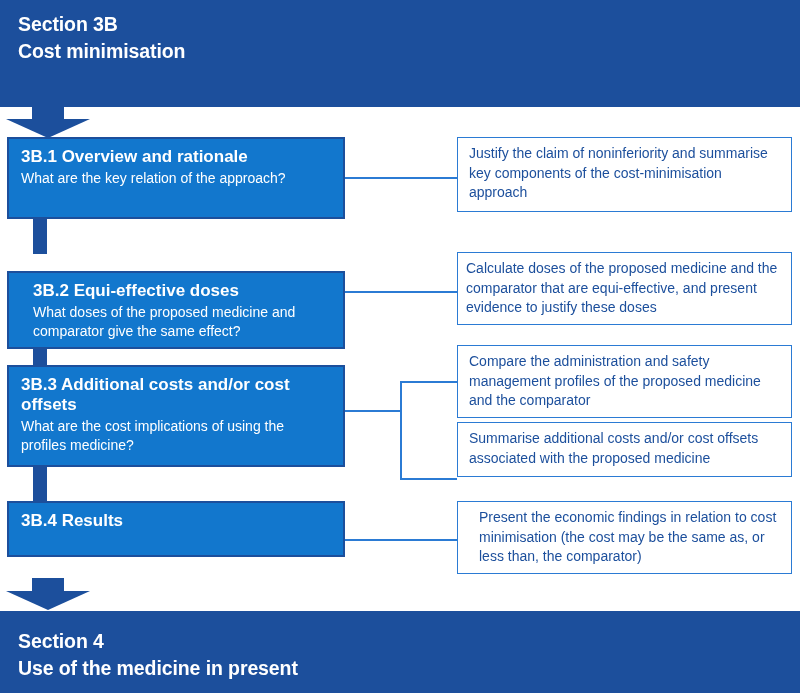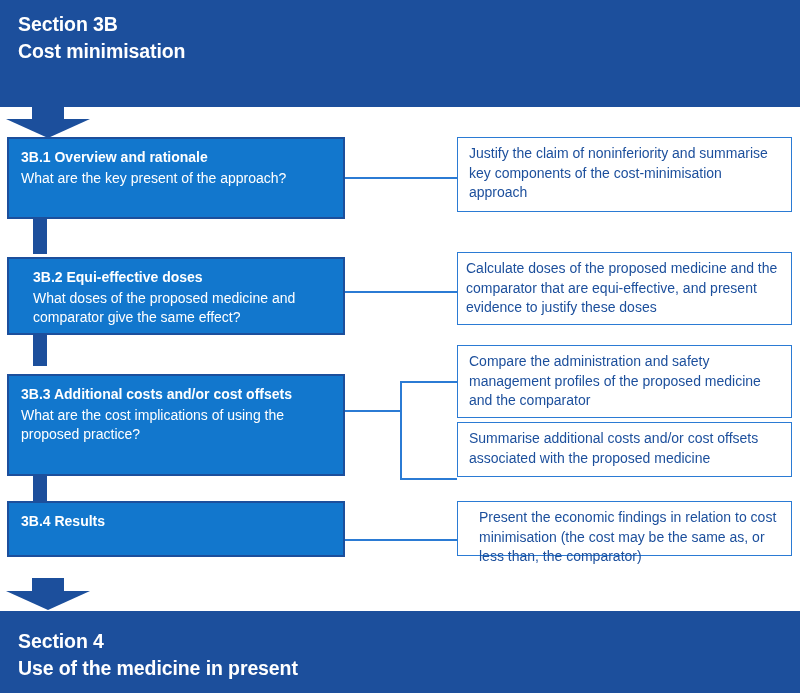--- a/index.html
+++ b/index.html
@@ -79,21 +79,21 @@
     left: 7px;
     width: 338px;
     background: #1277cd;
     border: 2px solid #1c4f9c;
     box-sizing: border-box;
     color: #ffffff;
     padding: 8px 10px 6px 12px;
   }
   .step-title {
     font-weight: bold;
-    font-size: 14px;
+    font-size: 17px;
     line-height: 20px;
     margin: 0 0 2px 0;
   }
   .step-sub {
     font-weight: normal;
     font-size: 14px;
     line-height: 19px;
     margin: 0;
   }
 
@@ -140,52 +140,52 @@
   <div class="spine" style="top:330px; height:36px;"></div>
   <div class="spine" style="top:466px; height:36px;"></div>
 
   <div class="big-arrow" id="arrow-bottom">
     <div class="shaft"></div>
     <div class="head"></div>
   </div>
 
   <div class="step-box" style="top:137px; height:82px;">
     <div class="step-title">3B.1 Overview and rationale</div>
-    <div class="step-sub">What are the key present of the approach?</div>
+    <div class="step-sub">What are the key relation of the approach?</div>
   </div>
   <div class="conn-h" style="left:345px; top:177px; width:112px;"></div>
   <div class="desc-box" style="left:457px; top:137px; width:335px; height:75px;">Justify the claim of noninferiority and summarise key components of the cost-minimisation approach</div>
 
-  <div class="step-box" style="top:257px; height:78px;padding-left:24px;">
+  <div class="step-box" style="top:271px; height:78px;padding-left:24px;">
     <div class="step-title">3B.2 Equi-effective doses</div>
     <div class="step-sub">What doses of the proposed medicine and comparator give the same effect?</div>
   </div>
   <div class="conn-h" style="left:345px; top:291px; width:112px;"></div>
   <div class="desc-box" style="left:457px; top:252px; width:335px; height:73px;padding-left:8px;">Calculate doses of the proposed medicine and the comparator that are equi-effective, and present evidence to justify these doses</div>
 
-  <div class="step-box" style="top:365px; height:102px;margin-top:9px;">
+  <div class="step-box" style="top:365px; height:102px;">
     <div class="step-title">3B.3 Additional costs and/or cost offsets</div>
-    <div class="step-sub">What are the cost implications of using the proposed practice?</div>
+    <div class="step-sub">What are the cost implications of using the profiles medicine?</div>
   </div>
 
   <div class="conn-h" style="left:345px; top:410px; width:57px;"></div>
 
   <div class="conn-v" style="left:400px; top:382px; height:98px;"></div>
 
   <div class="conn-h" style="left:400px; top:381px; width:57px;"></div>
 
   <div class="conn-h" style="left:400px; top:478px; width:57px;"></div>
 
   <div class="desc-box" style="left:457px; top:422px; width:335px; height:55px;">Summarise additional costs and/or cost offsets associated with the proposed medicine</div>
   <div class="desc-box" style="left:457px; top:345px; width:335px; height:73px;">Compare the administration and safety management profiles of the proposed medicine and the comparator</div>
 
   <div class="step-box" style="top:501px; height:56px;">
     <div class="step-title">3B.4 Results</div>
   </div>
   <div class="conn-h" style="left:345px; top:539px; width:112px;"></div>
-  <div class="desc-box" style="left:457px; top:501px; width:335px; height:55px;padding-left:21px;">Present the economic findings in relation to cost minimisation (the cost may be the same as, or less than, the comparator)</div>
+  <div class="desc-box" style="left:457px; top:501px; width:335px; height:73px;padding-left:21px;">Present the economic findings in relation to cost minimisation (the cost may be the same as, or less than, the comparator)</div>
 
   <div class="banner" id="footer-banner">
     <div class="banner-line">Section 4</div>
     <div class="banner-line">Use of the medicine in present</div>
   </div>
 
 </div>
 
 </body></html>

